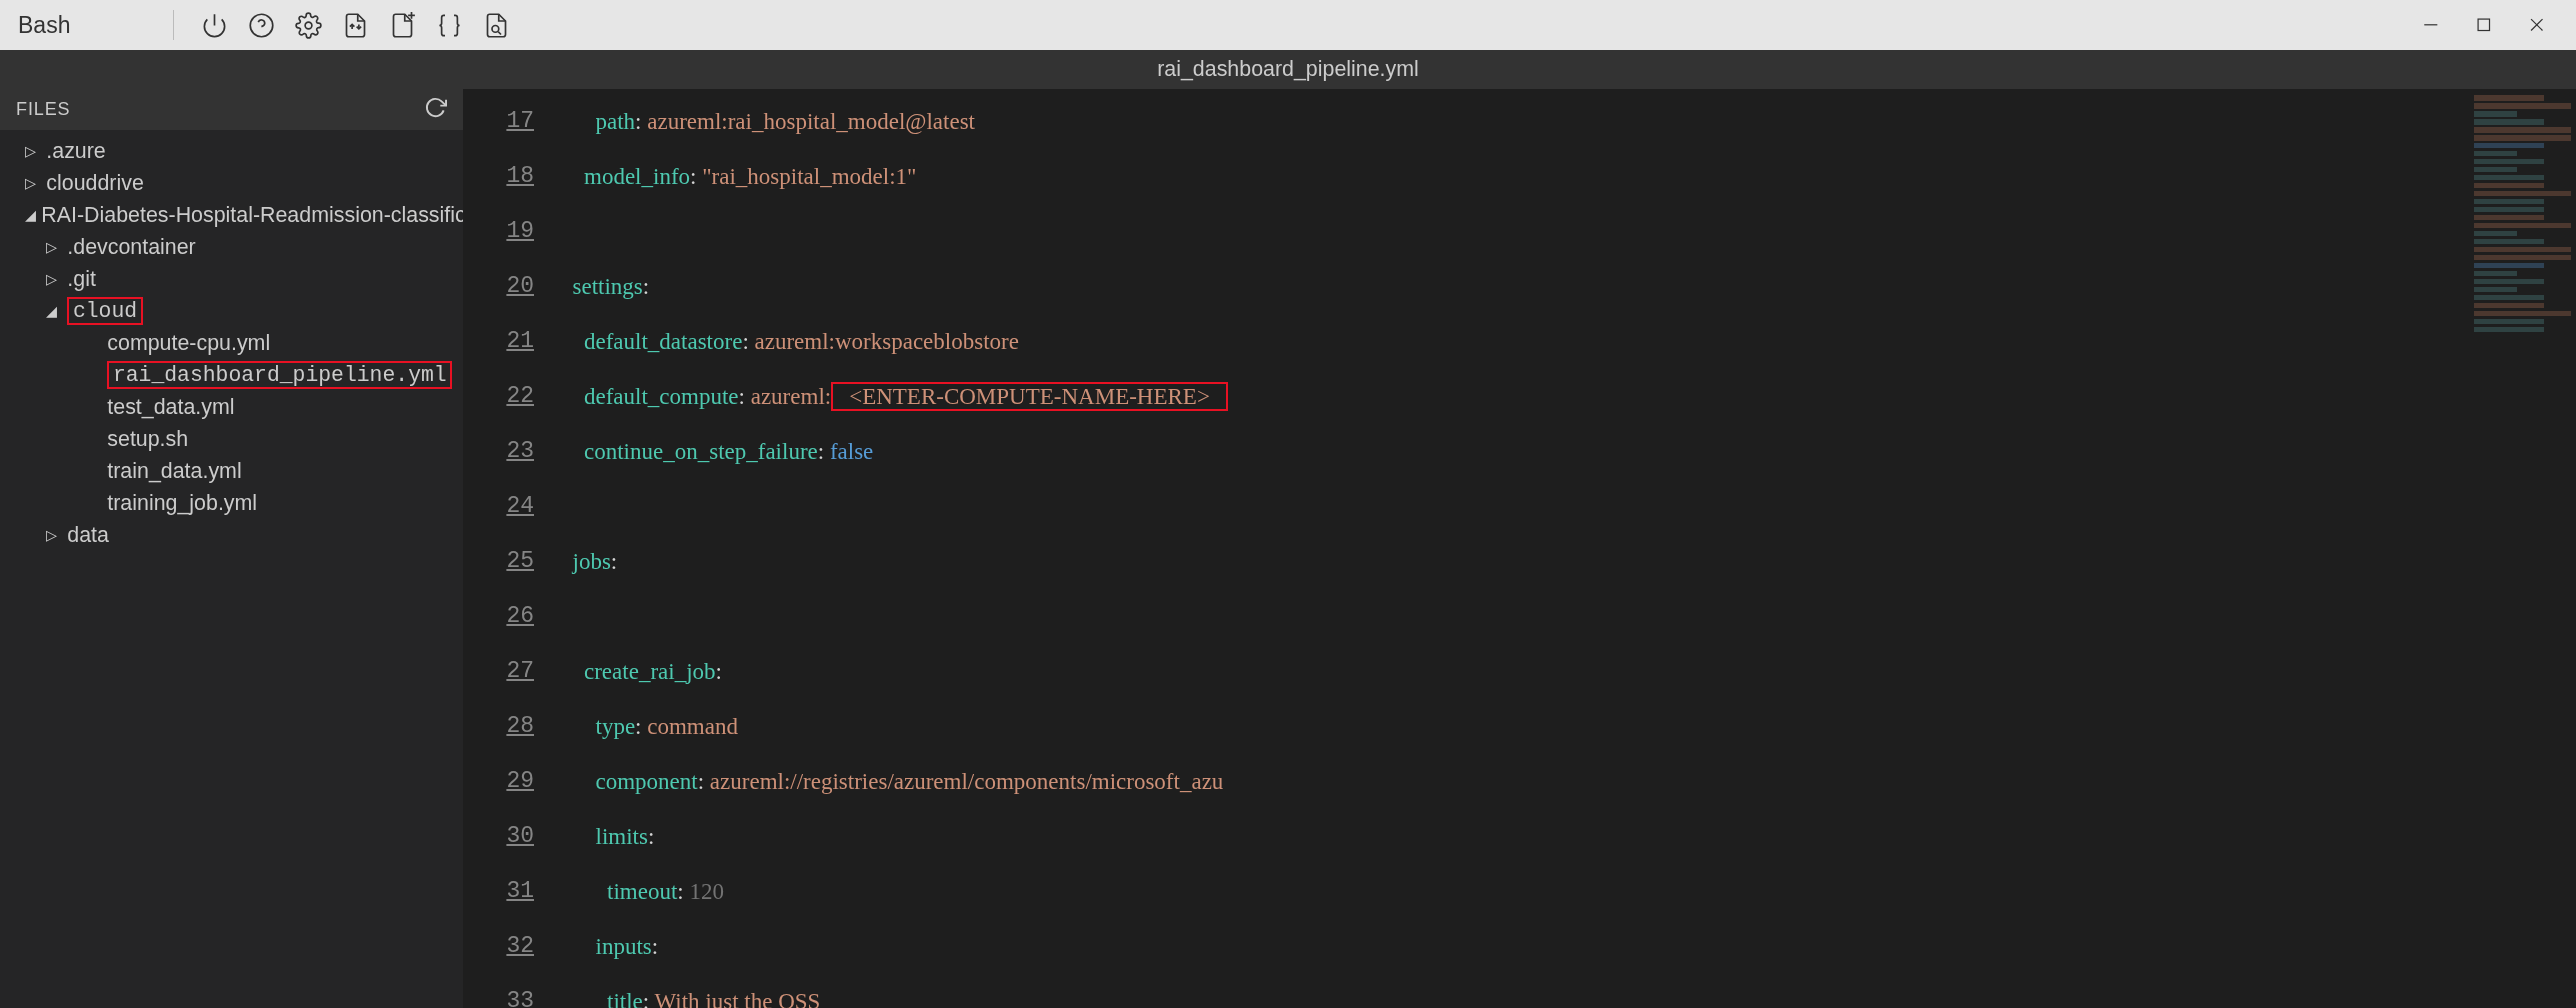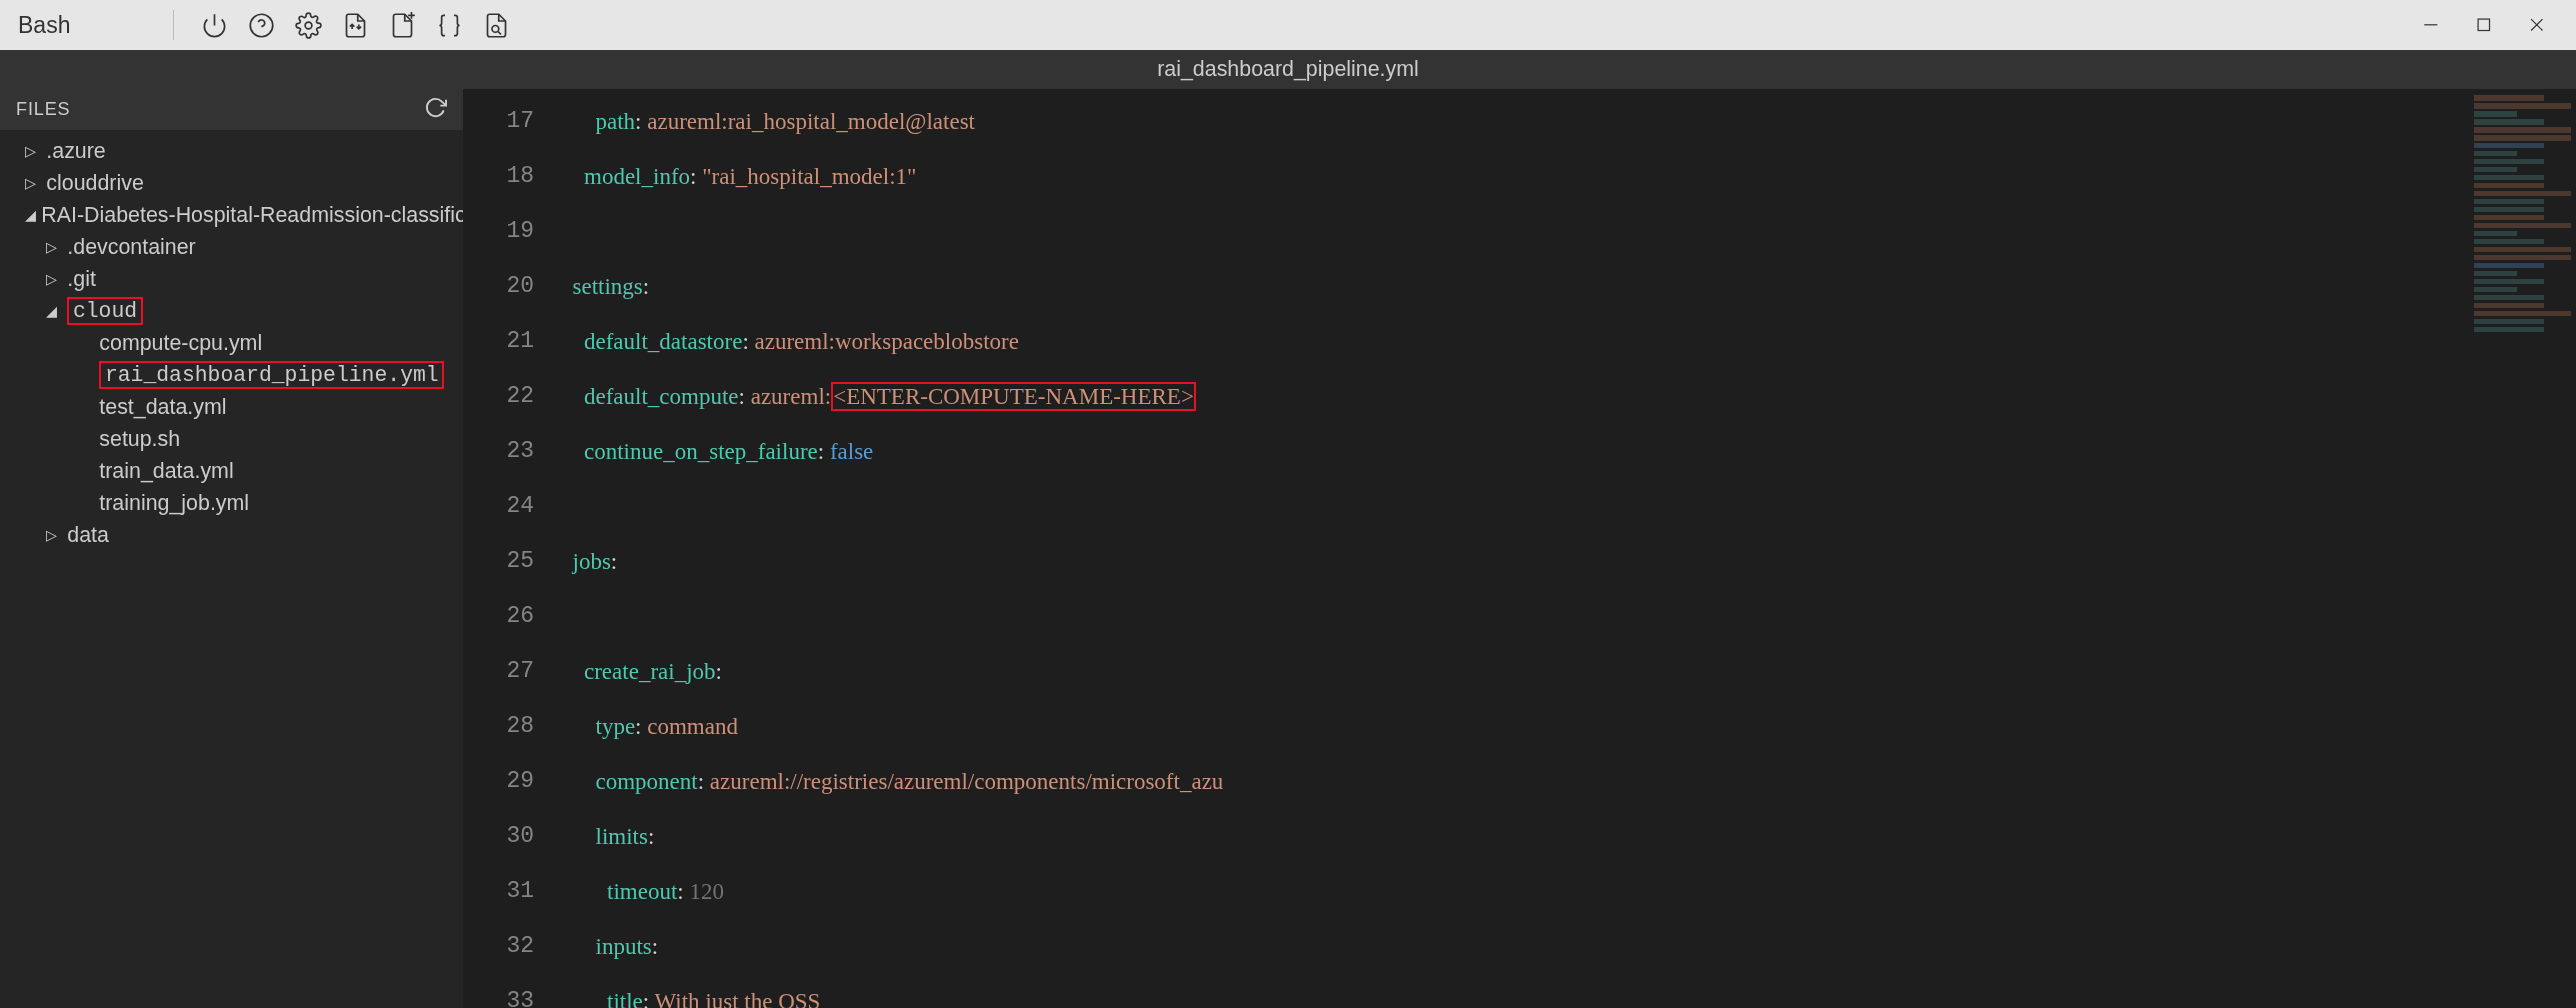--- a/index.html
+++ b/index.html
@@ -87,21 +87,21 @@
     display: flex;
     align-items: center;
     height: 32px;
     padding-left: 25px;
     cursor: pointer;
     white-space: nowrap;
   }
   .tree-item .arrow { width: 16px; display:inline-block; margin-right: 5.3px; font-size: 14.3px; color:#ccc; }
   .tree-item.level1 { padding-left: 25px; }
   .tree-item.level2 { padding-left: 46px; }
-  .tree-item.level4 { padding-left: 78px; }
+  .tree-item.level4 { padding-left: 78px; margin-left: 8px; }
   .highlight-box {
     border: 2.7px solid #e81123;
     padding: 0 3.6px;
     display: inline-block;
     font-family: Liberation Mono, monospace;
   }
 
   .editor-area {
     flex: 1;
     display: flex;
@@ -109,36 +109,37 @@
     position: relative;
   }
   .gutter {
     width: 89px;
     text-align: right;
     padding: 5.3px 18px 0 0;
     color: #858585;
     font-family: "Consolas","Courier New",monospace;
     font-size: 23px;
     line-height: 55px;
+    text-decoration: underline;
   }
   .code {
     flex: 1;
     padding: 5.3px 0 0 9px;
     font-family: Liberation Serif, serif;
     font-size: 23px;
     line-height: 55px;
     white-space: pre;
     overflow: hidden;
   }
   .tok-key { color: #4ec9b0; }
   .tok-str { color: #ce9178; }
   .tok-num { color: #737373; }
   .tok-bool { color: #569cd6; }
   .tok-plain { color: #d4d4d4; }
-  .code .hl { border: 2.7px solid #e81123; padding: 0 0; }
+  .code .hl { border: 2.7px solid #e81123; padding: 0 16px; }
 
   .minimap {
     width: 107px;
     background: #1e1e1e;
     position: relative;
     padding-top: 3.6px;
   }
   .minimap .mline { height: 5.3px; margin: 2.7px 5.3px; background: #3a5a5a; opacity:0.6; }
   .minimap .mline.s { background:#6a4a3a; }
   .minimap .mline.b { background:#3a5a7a; }

